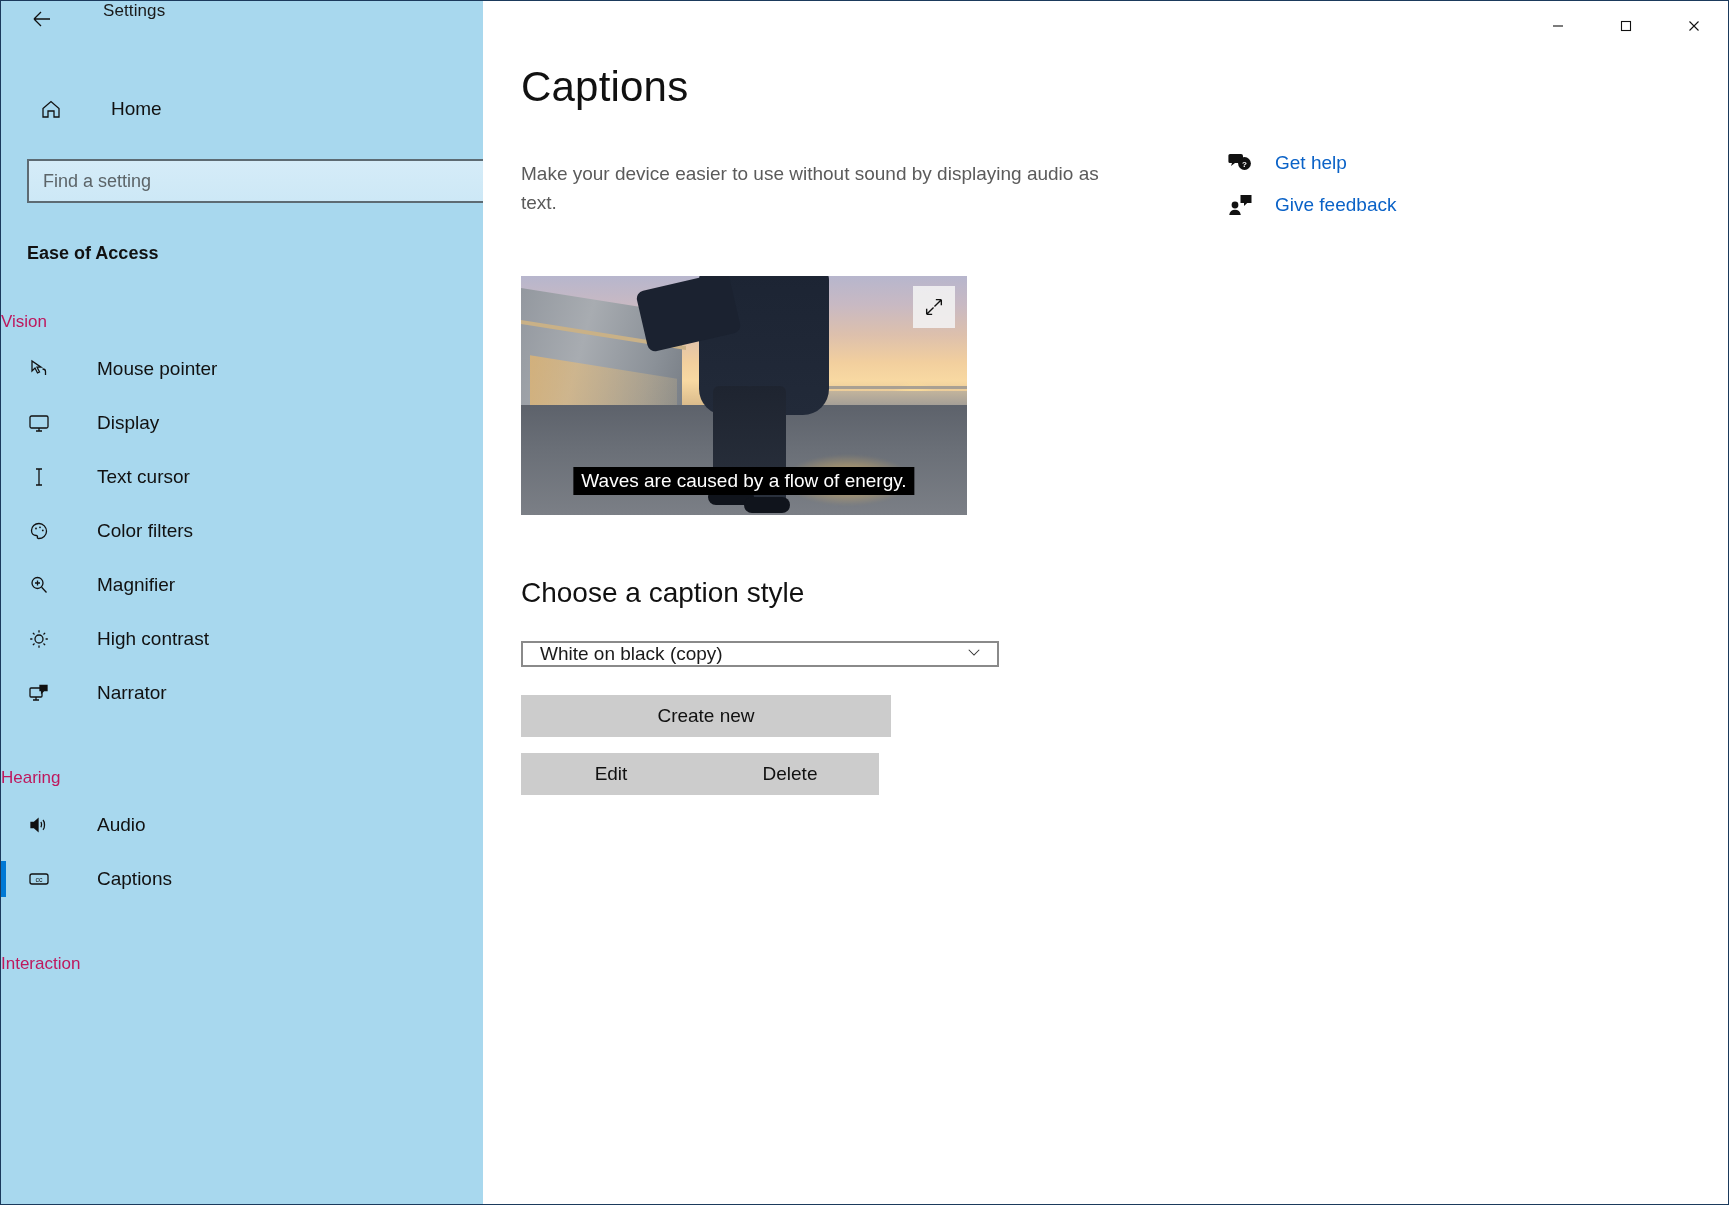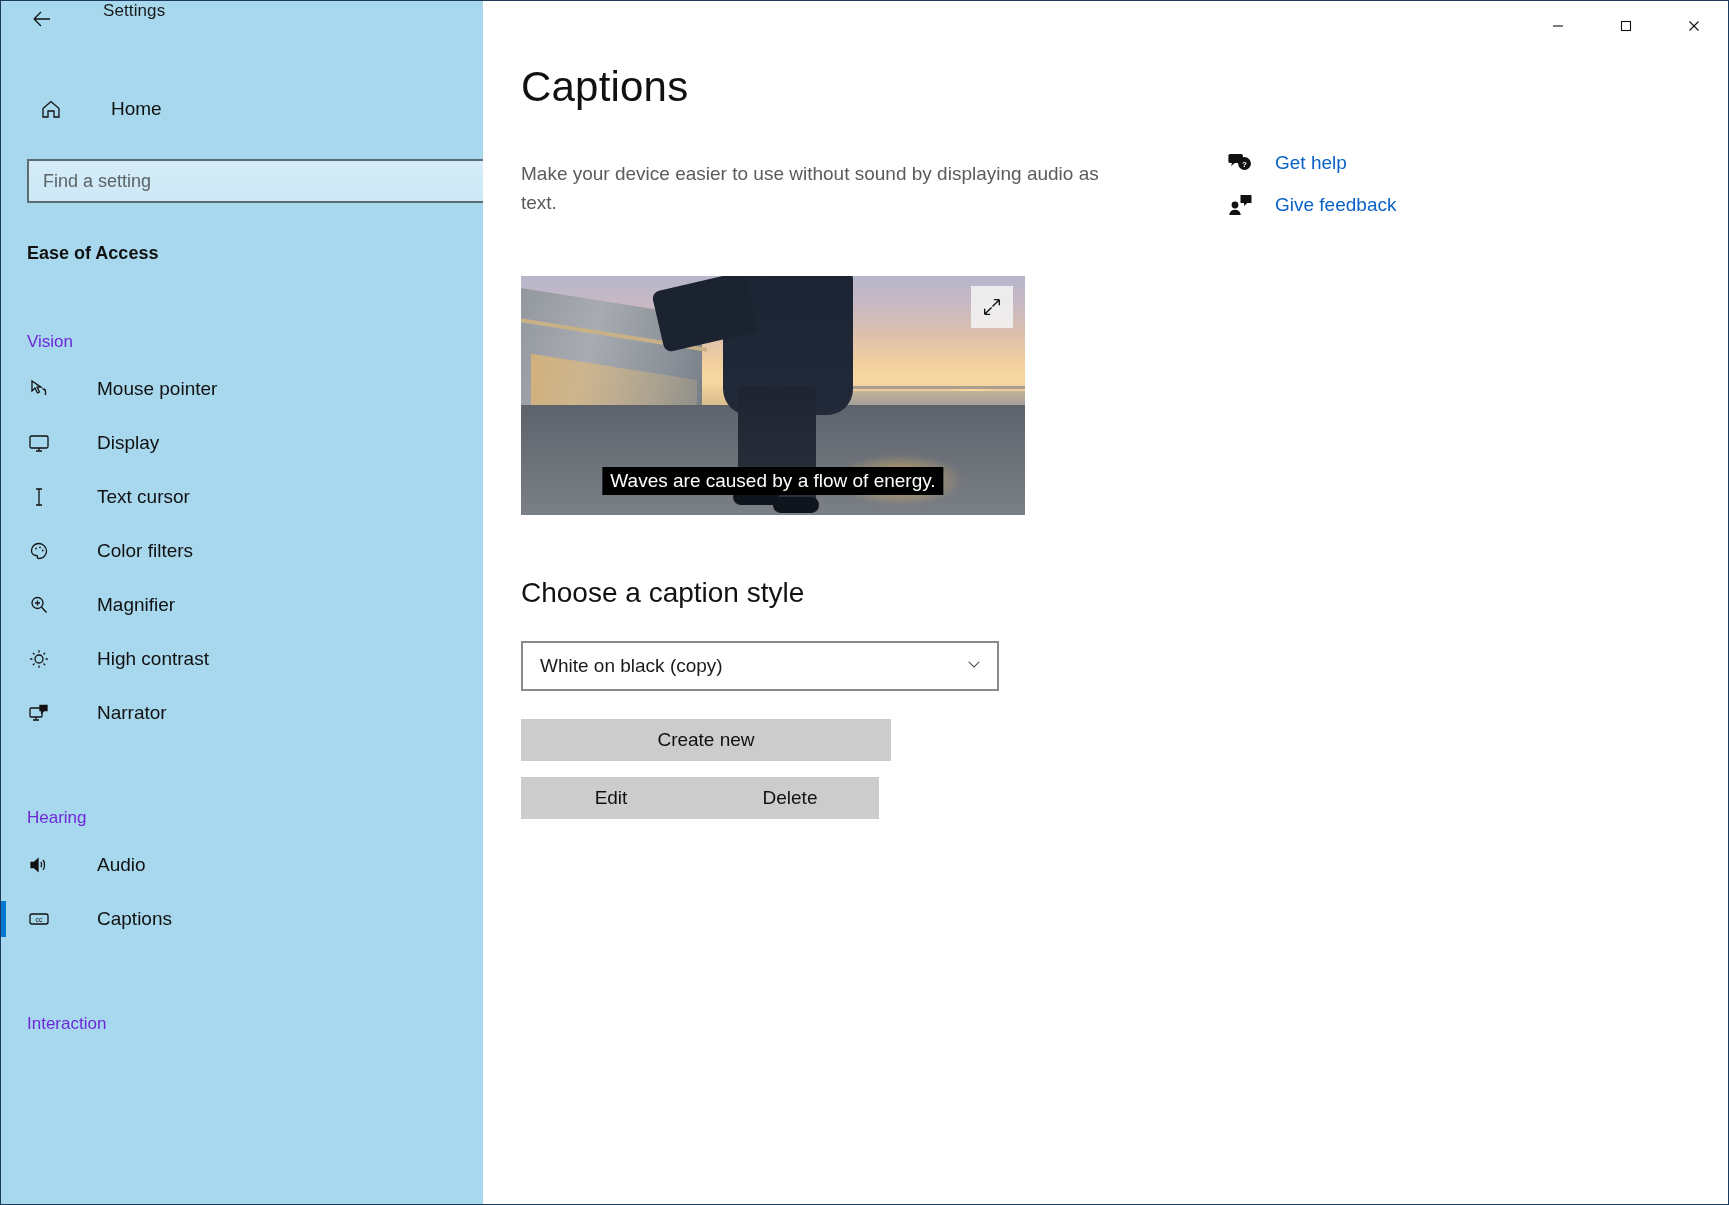--- a/index.html
+++ b/index.html
@@ -97,23 +97,22 @@
   .section-strong {
     font-size: 18px;
     font-weight: bold;
     color: #111;
     padding-left: 26px;
     margin-top: 40px;
   }
 
   .group-label {
     font-size: 17px;
-    color: #6d28d9;
-    padding-left: 26px;
-    margin-top: 68px;
+    color: #be185d;
+    margin-top: 48px;
     margin-bottom: 10px;
   }
 
   .nav-item {
     display: flex;
     align-items: center;
     height: 54px;
     padding-left: 26px;
     position: relative;
     cursor: pointer;
@@ -199,21 +198,21 @@
   }
   .link-row .lbl {
     font-size: 19px;
     color: #0a62c7;
     margin-left: 16px;
   }
 
   
   .preview {
     margin-top: 58px;
-    width: 504px;
+    width: 446px;
     height: 239px;
     position: relative;
     overflow: hidden;
     background: #2b3340;
   }
   .sky {
     position: absolute;
     left: 0; top: 0; right: 0; height: 55%;
     background: linear-gradient(to bottom,
       #b7b6cd 0%, #c8b9c3 22%, #ddc0ac 45%, #f2cf9e 66%, #f8d9a2 80%, #d8b98a 100%);
@@ -348,21 +347,21 @@
   .sub-head {
     margin-top: 62px;
     font-size: 28px;
     font-weight: 300;
     color: #111;
   }
 
   .select-wrap {
     margin-top: 32px;
     width: 478px;
-    height: 50px;
+    height: 26px;
     border: 2px solid #8a8a8a;
     background: #fff;
     display: flex;
     align-items: center;
     justify-content: space-between;
     padding: 0 14px 0 17px;
     cursor: pointer;
   }
   .select-wrap .val { font-size: 19px; color: #1a1a1a; }
 

